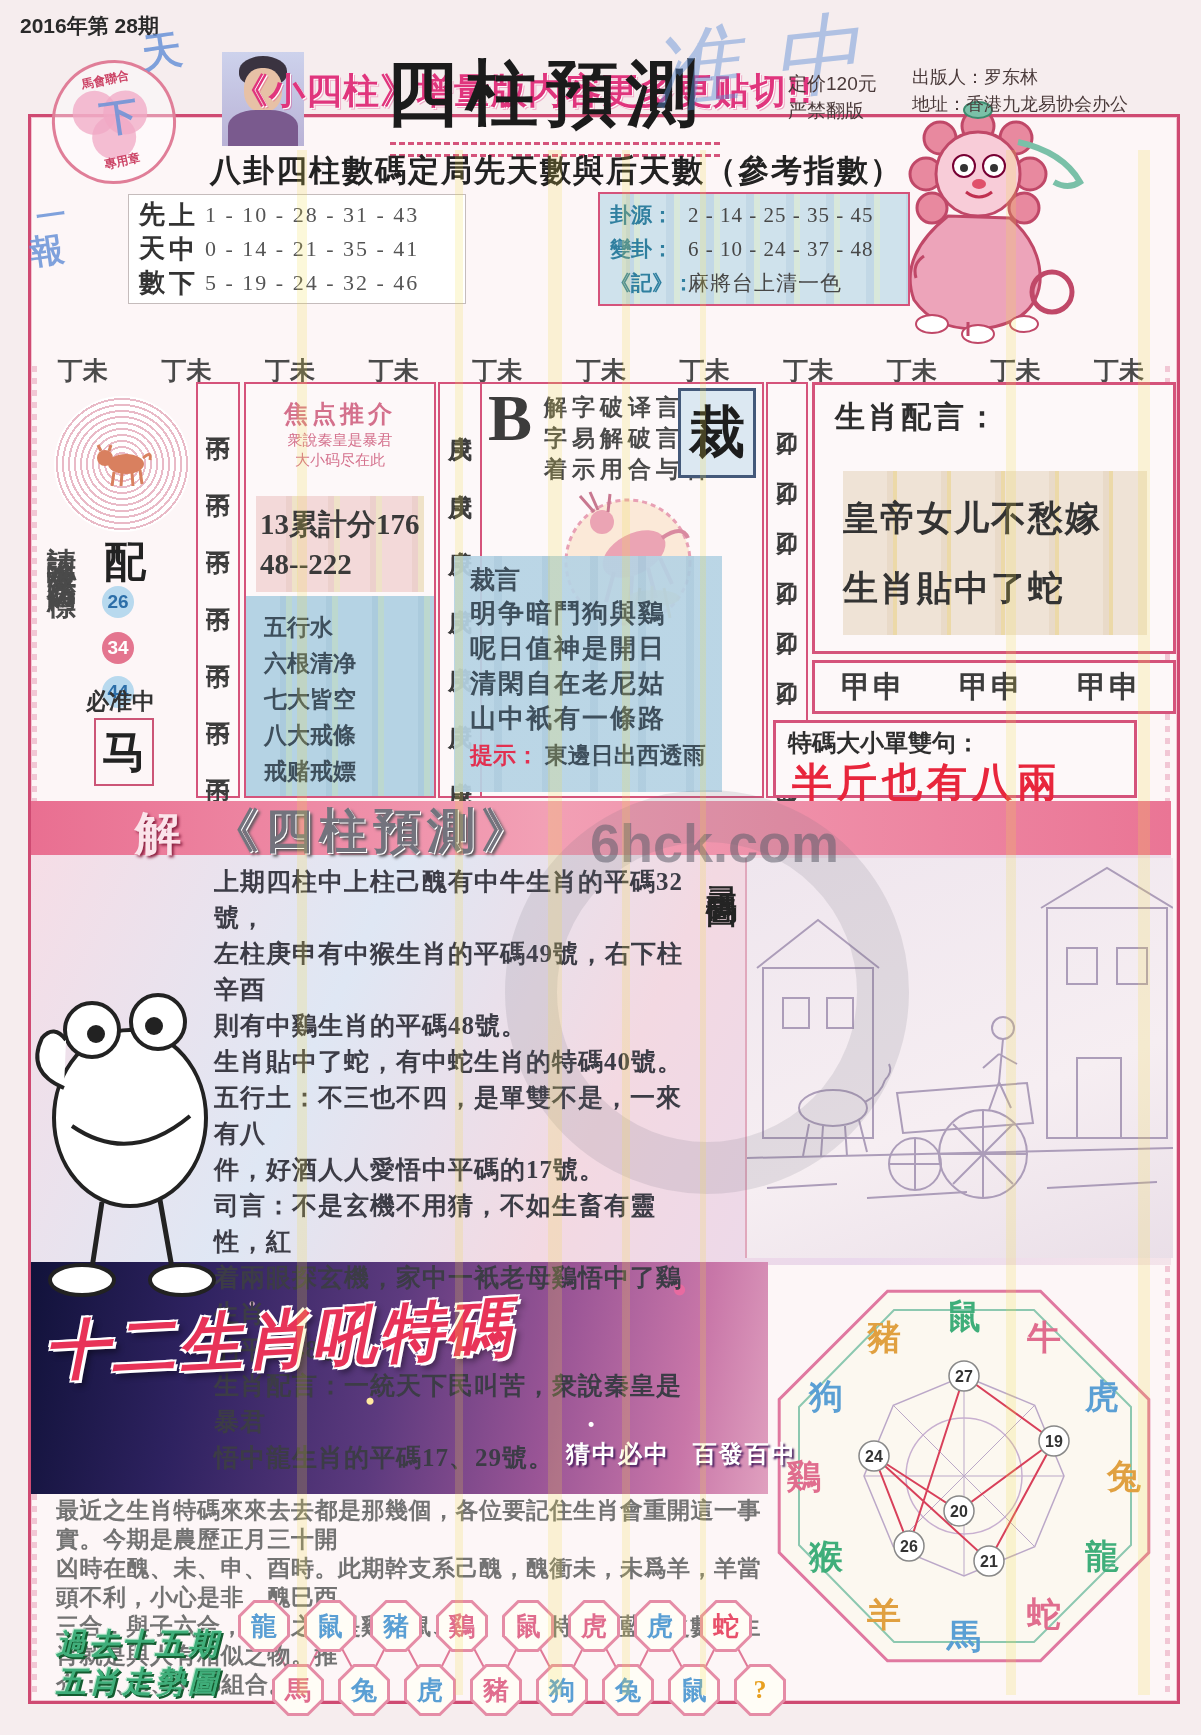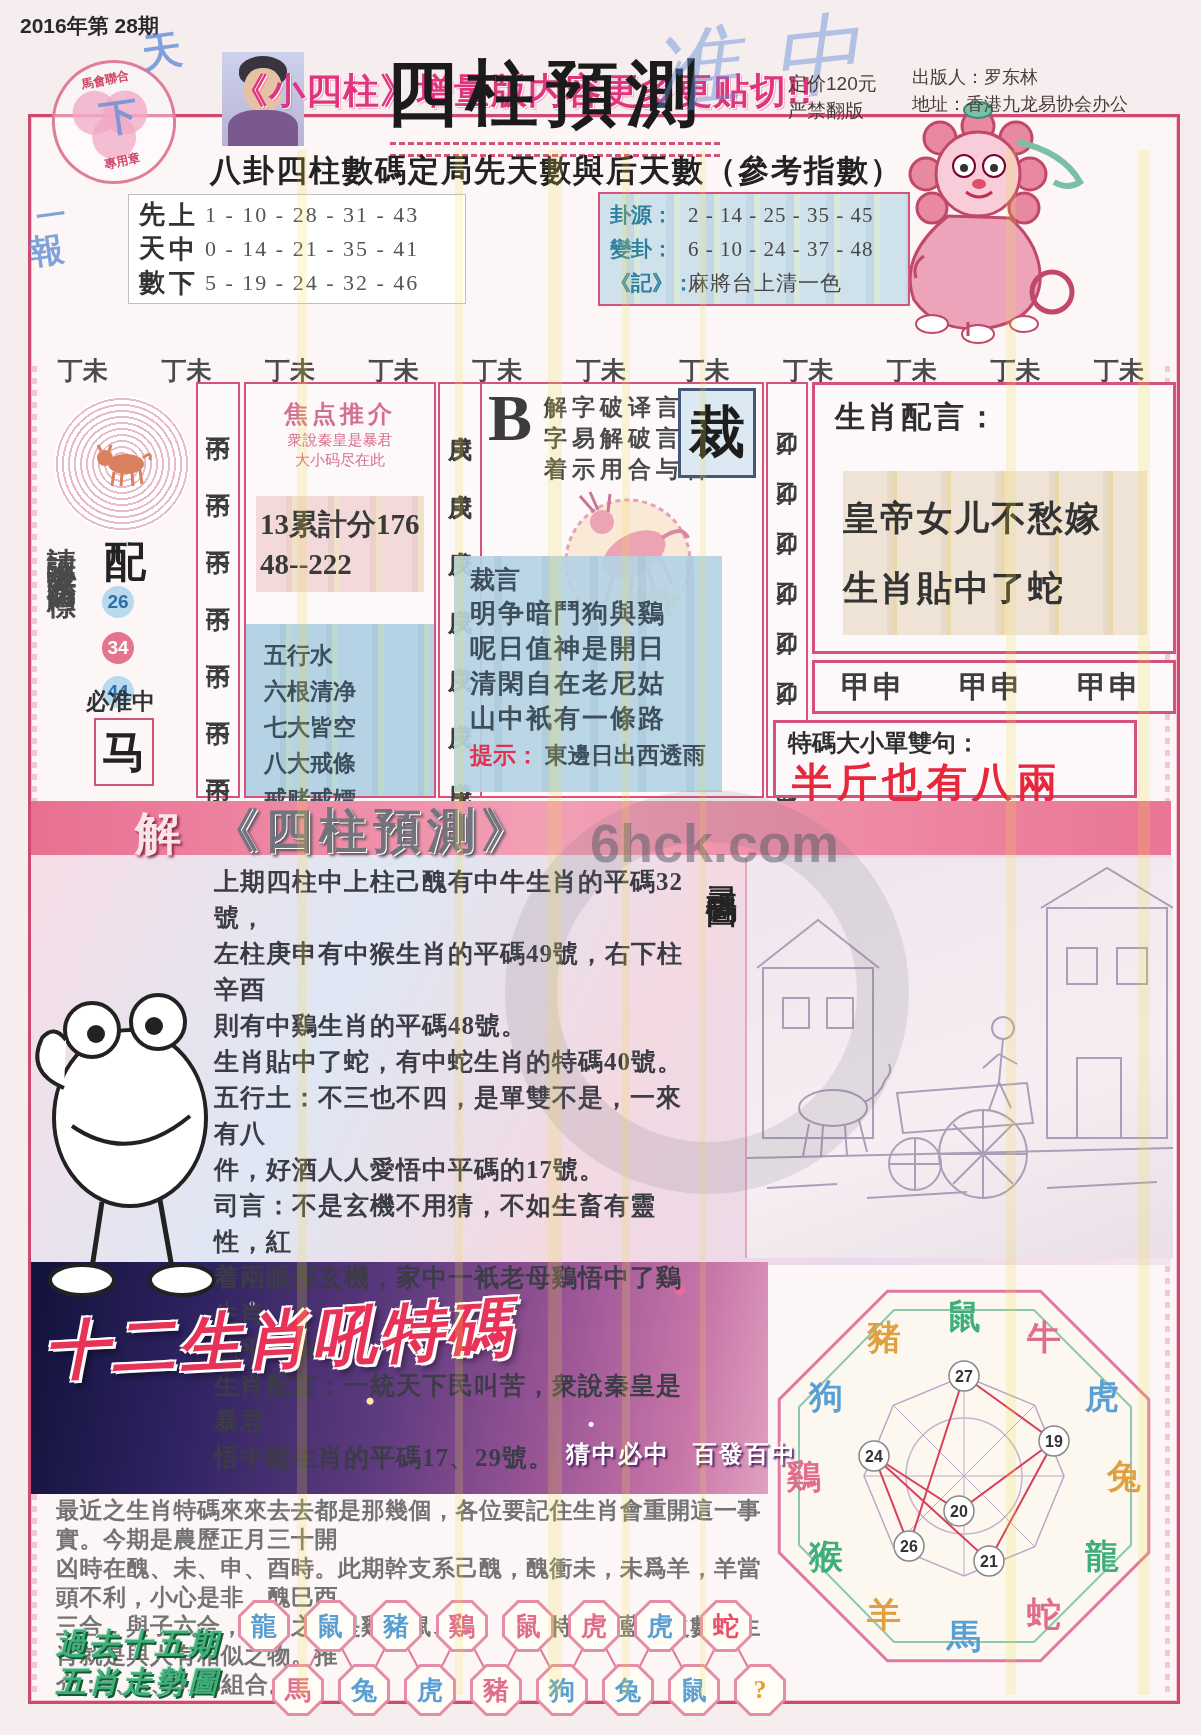--- a/index.html
+++ b/index.html
@@ -77,21 +77,21 @@
   .pillar{writing-mode:vertical-rl;text-orientation:upright;font-size:24px;font-weight:bold;color:#3d3d3d;}
   .col-bingzi{left:196px;top:382px;width:44px;height:416px;}
   .col-yimao{left:766px;top:382px;width:42px;height:416px;}
   .col-yimao .pillar{font-size:22px;}
 
   .focus{left:244px;top:382px;width:192px;height:416px;}
   .focus-title{text-align:center;margin-top:14px;font-size:24px;font-weight:bold;color:#d4708c;letter-spacing:4px;}
   .focus-sub{text-align:center;font-size:15px;color:#d4708c;line-height:20px;}
   .score-box{margin:26px 10px 0 10px;padding:8px 4px;font-size:29px;font-weight:bold;color:#3a3a3a;line-height:40px;
     background:repeating-linear-gradient(90deg,#f3d9d9 0 30px,#ecd0cc 30px 36px,#efe2c8 36px 42px);}
-  .focus-list{position:absolute;left:0;bottom:0;width:100%;height:172px;box-sizing:border-box;padding:14px 16px 0 18px;
+  .focus-list{position:absolute;left:0;bottom:0;width:100%;height:200px;box-sizing:border-box;padding:14px 16px 0 18px;
     background:repeating-linear-gradient(90deg,#b5d3e4 0 34px,#abcbdd 34px 40px,#bcd8cf 40px 46px);}
   .focus-list .a-line{font-size:23px;font-weight:bold;color:#3e4f5c;line-height:36px;}
 
   .middle{left:438px;top:382px;width:326px;height:416px;}
   .gengxu{position:absolute;left:0;top:0;width:42px;height:100%;border-right:2px solid #d5537b;
     display:flex;flex-direction:column;justify-content:space-around;align-items:center;padding:4px 0;box-sizing:border-box;}
   .big-b{position:absolute;left:48px;top:-4px;font-size:66px;font-weight:bold;color:#3c3c3c;}
   .riddle{position:absolute;left:104px;top:8px;width:170px;}
   .riddle .a-line{font-size:23px;font-weight:bold;color:#4a4a4a;letter-spacing:5px;line-height:31px;}
   .cai-box{position:absolute;right:6px;top:4px;width:72px;height:84px;border:3px solid #44597a;background:#dce8f2;

